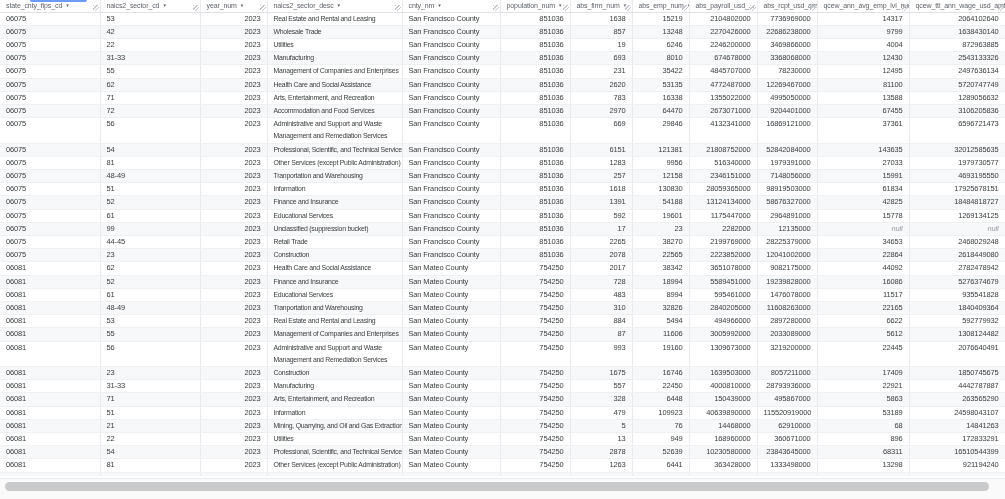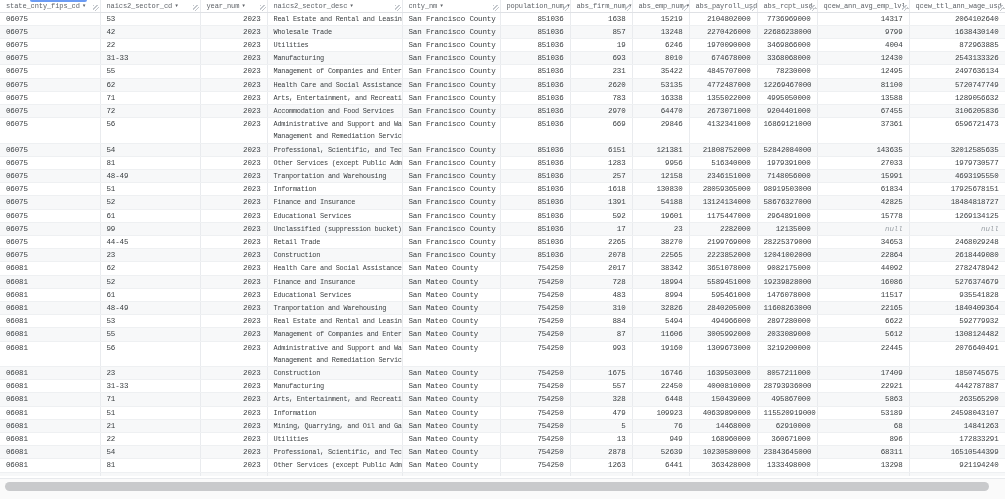--- a/index.html
+++ b/index.html
@@ -1,18 +1,18 @@
 <!DOCTYPE html>
 <html><head>
 <meta charset="utf-8">
 <style>
   * { box-sizing: border-box; margin: 0; padding: 0; }
   html,body { width: 1005px; height: 499px; overflow: hidden; background: #ffffff;
               font-family: "Liberation Sans", sans-serif; }
-  .app { position: relative; width: 1005px; height: 499px; background: #fff; font-family: Liberation Mono, monospace; }
+  .app { position: relative; width: 1005px; height: 499px; background: #fff; }
 
   .top-accent { position: absolute; left: 30px; top: 0; width: 57px; height: 2px;
                 background: #6b9bf4; border-radius: 0 0 2px 2px; z-index: 5; }
 
   table { border-collapse: collapse; table-layout: fixed; width: 1005px; }
 
   th { height: 12px; font-weight: 400; font-size: 7px; letter-spacing: -0.1px;
        color: #5f6368; text-align: left; padding: 0 0 0 6px;
        border-bottom: 1px solid #dfe1e5; border-right: 1px solid #e9ebee;
        position: relative; white-space: nowrap; overflow: hidden;
@@ -112,21 +112,21 @@
           <td>06075</td>
           <td>22</td>
           <td class="align-right">2023</td>
           <td class="desc-cell">
             <div class="line">Utilities</div>
           </td>
           <td>San Francisco County</td>
           <td class="align-right">851036</td>
           <td class="align-right">19</td>
           <td class="align-right">6246</td>
-          <td class="align-right">1970090000</td>
+          <td class="align-right">2246200000</td>
           <td class="align-right">3469866000</td>
           <td class="align-right">4004</td>
           <td class="align-right">872963885</td>
         </tr>
         <tr>
           <td>06075</td>
           <td>31-33</td>
           <td class="align-right">2023</td>
           <td class="desc-cell">
             <div class="line">Manufacturing</div>

